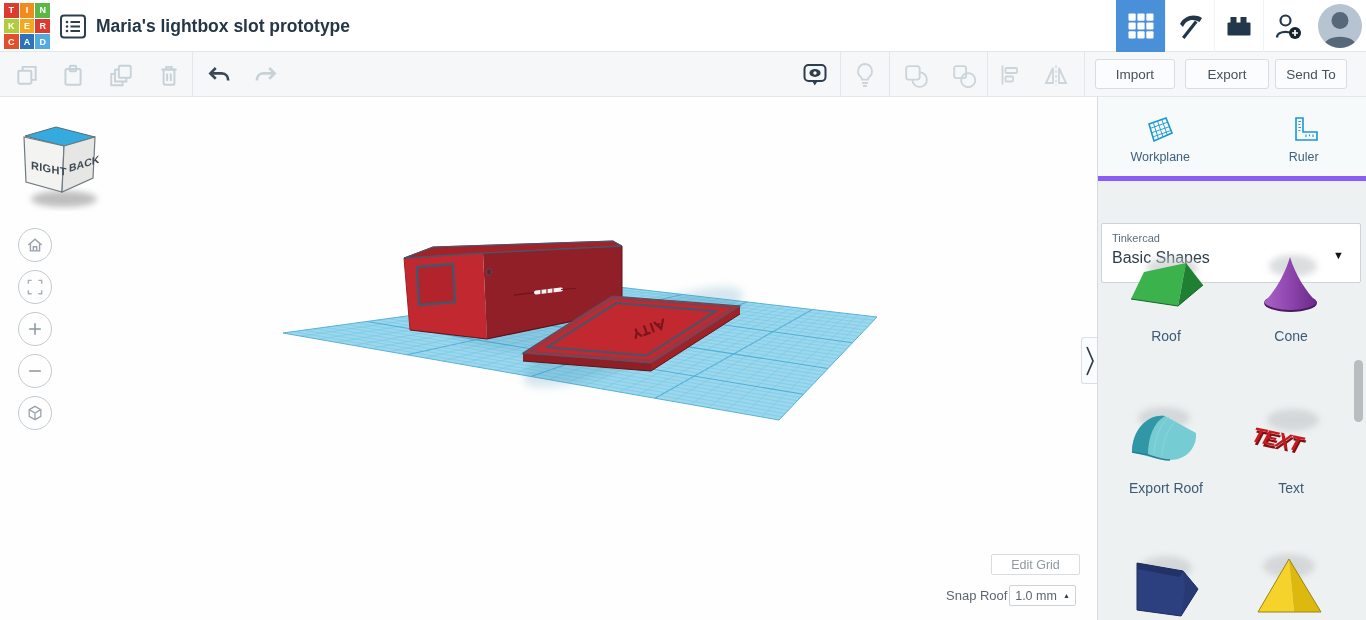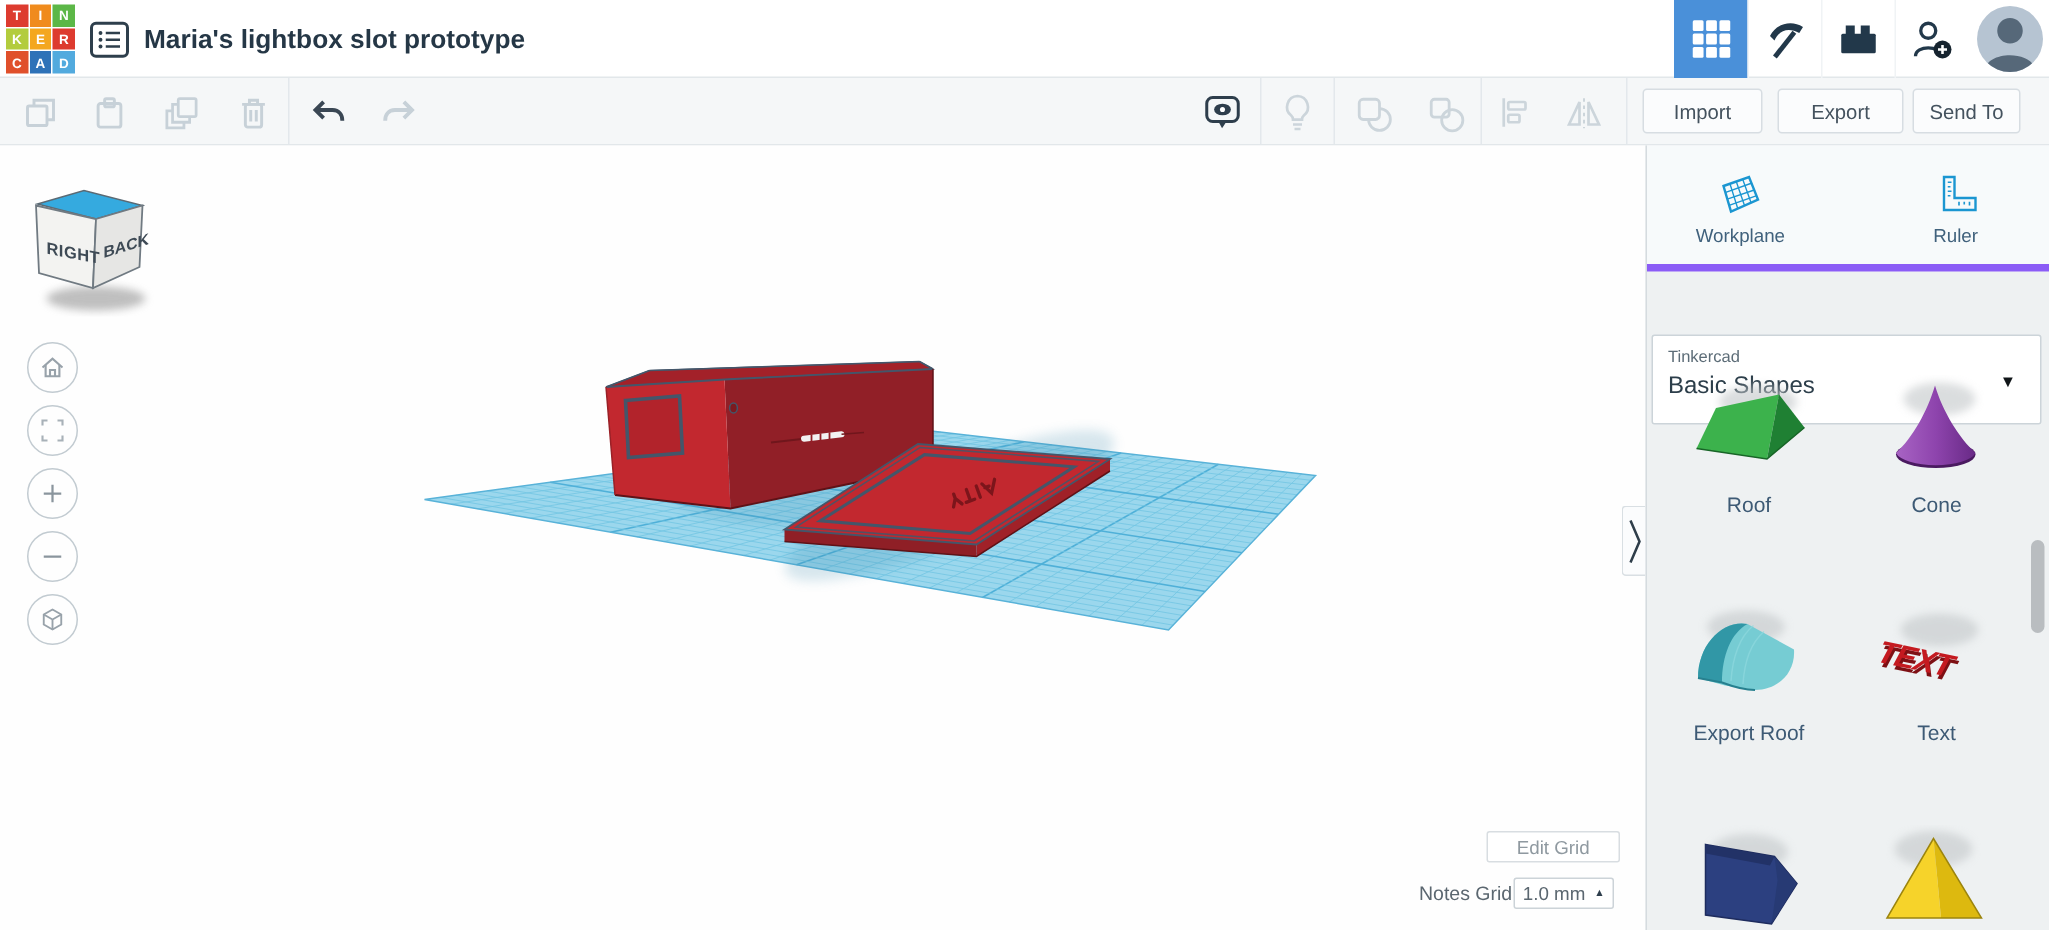--- a/index.html
+++ b/index.html
@@ -373,21 +373,21 @@
       </svg>
     </div>
     <div class="nav-btn" style="top:299px">
       <svg width="20" height="20" viewBox="0 0 24 24" fill="none" stroke="#98a2aa" stroke-width="1.5">
         <path d="M12,4 L19,8 V16 L12,20 L5,16 V8 Z"></path>
           <path d="M5,8 L12,12 L19,8 M12,12 V20"></path>
       </svg>
     </div>
 
     <div class="edit-grid">Edit Grid</div>
-    <div class="snap-label">Notes Grid</div>
+    <div class="snap-label">Snap Roof</div>
     <div class="snap-select">
       <span>1.0 mm</span>
       <span class="snap-caret">▲</span>
     </div>
   </div>
 
   <div class="panel-toggle">
     <svg width="12" height="40" viewBox="0 0 12 40">
       <polyline points="3,6 9,20 3,34" fill="none" stroke="#2f3e4a" stroke-width="1.7"></polyline>
     </svg>

